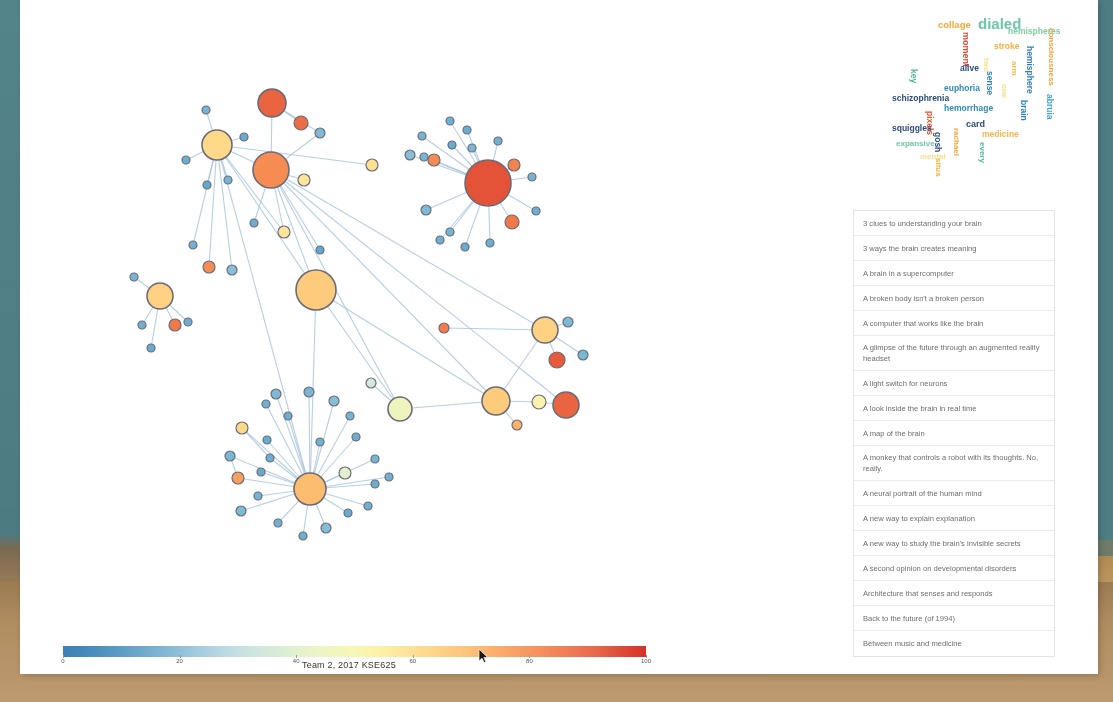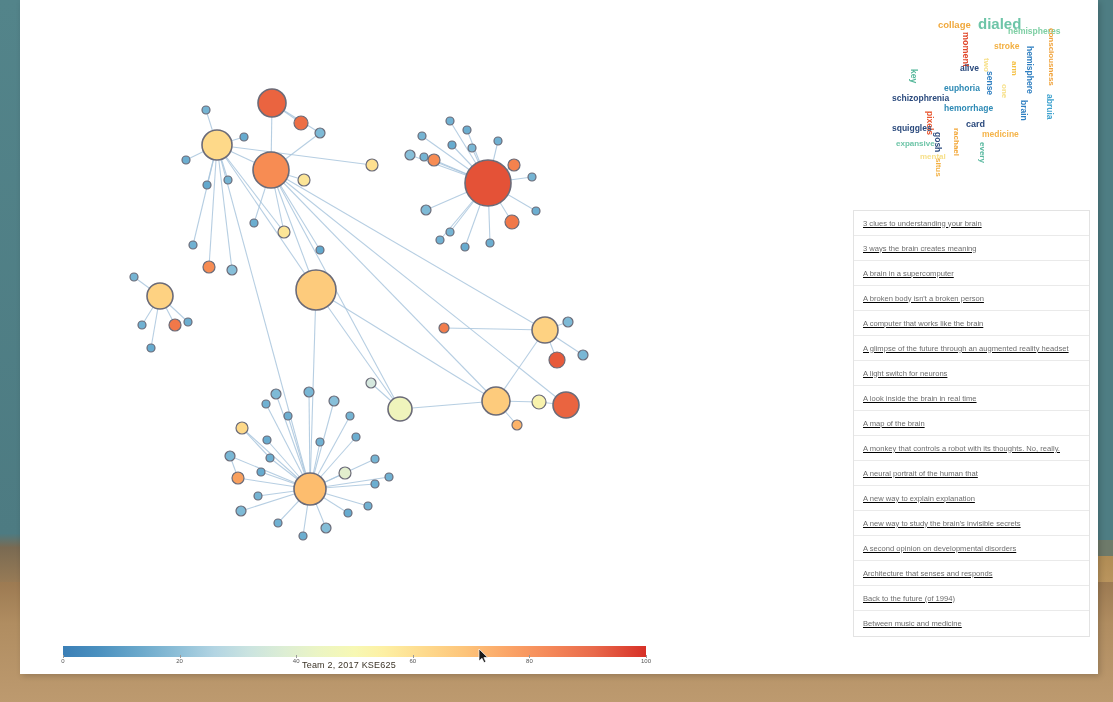--- a/index.html
+++ b/index.html
@@ -86,24 +86,23 @@
     font-weight: bold;
     font-family: "Liberation Sans", sans-serif;
     white-space: nowrap;
     line-height: 1;
     transform-origin: left top;
   }
 
   
   #titlelist {
     position: absolute; left: 833px; top: 210px;
-    width: 237px;
+    width: 202px;
     border: 1px solid #e3e3e3;
     background: #fff;
-    text-decoration: underline;
   }
   #titlelist .row {
     border-bottom: 1px solid #eaeaea;
     padding: 6px 8px 6px 9px;
     font-size: 7.6px;
     color: #6d6d6d;
     line-height: 1.45;
     min-height: 25px;
     display: flex; align-items: center;
     font-family: "Liberation Sans", sans-serif;
@@ -356,21 +355,21 @@
       <div class="row">3 clues to understanding your brain</div>
       <div class="row">3 ways the brain creates meaning</div>
       <div class="row">A brain in a supercomputer</div>
       <div class="row">A broken body isn't a broken person</div>
       <div class="row">A computer that works like the brain</div>
       <div class="row">A glimpse of the future through an augmented reality headset</div>
       <div class="row">A light switch for neurons</div>
       <div class="row">A look inside the brain in real time</div>
       <div class="row">A map of the brain</div>
       <div class="row">A monkey that controls a robot with its thoughts. No, really.</div>
-      <div class="row">A neural portrait of the human that</div>
+      <div class="row">A neural portrait of the human mind</div>
       <div class="row">A new way to explain explanation</div>
       <div class="row">A new way to study the brain's invisible secrets</div>
       <div class="row">A second opinion on developmental disorders</div>
       <div class="row">Architecture that senses and responds</div>
       <div class="row">Back to the future (of 1994)</div>
       <div class="row">Between music and medicine</div>
     </div>
 
 </div>
 

